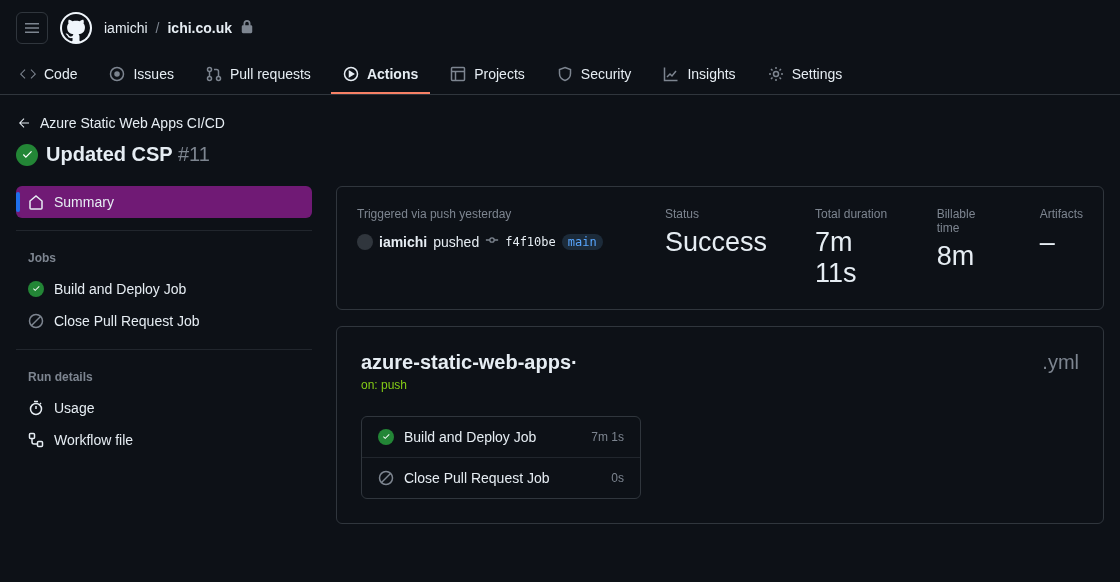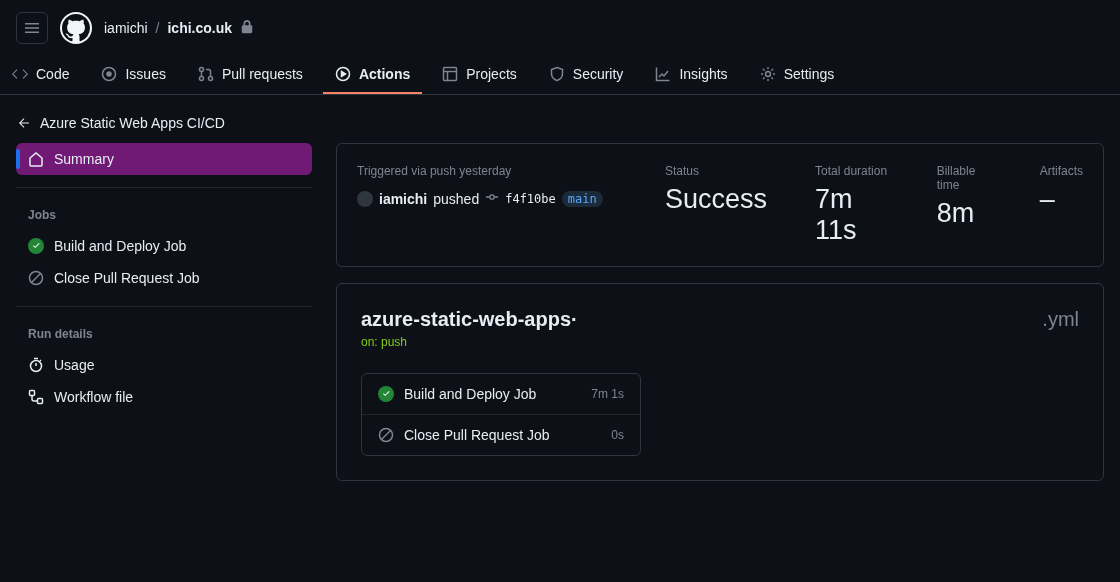--- a/index.html
+++ b/index.html
@@ -43,21 +43,21 @@
       align-items: center;
       gap: 8px;
       font-size: 14px;
     }
     .breadcrumb a { color: #e6edf3; text-decoration: none; }
     .breadcrumb .sep { color: #7d8590; }
     .repo-name { font-weight: 600; }
     .lock { color: #7d8590; }
     .nav-tabs {
       display: flex;
-      padding: 0 0;
+      padding: 0 8px;
       gap: 8px;
       border-bottom: 1px solid #30363d;
     }
     .nav-tab {
       display: flex;
       align-items: center;
       gap: 8px;
       padding: 10px 12px;
       color: #e6edf3;
       text-decoration: none;
@@ -341,20 +341,31 @@
   </a>
 </div>
 
 <div class="content">
   <a class="back-link">
     <svg width="16" height="16" viewBox="0 0 16 16" fill="currentColor">
         <path d="M7.7 3.3L3 8l4.7 4.7.7-.7L4.9 8.5H13v-1H4.9l3.5-3.5z"></path>
       </svg>
     <span>Azure Static Web Apps CI/CD</span>
   </a>
+  <div class="run-title">
+    <span class="status-icon-success">
+      <svg width="14" height="14" viewBox="0 0 16 16" fill="#fff">
+          <path d="M13.7 4.3l-7 7-3.4-3.4 1-1 2.4 2.4 6-6z"></path>
+        </svg>
+    </span>
+    <h1>
+      <span>Updated CSP</span>
+      <span class="run-number">#11</span>
+    </h1>
+  </div>
 
   <div class="main-layout">
     <div class="sidebar">
       <div class="sidebar-section">
         <div class="sidebar-item active">
           <svg width="16" height="16" viewBox="0 0 16 16" fill="none" stroke="currentColor" stroke-width="1.5">
               <path d="M2 7l6-5 6 5v7a1 1 0 01-1 1H3a1 1 0 01-1-1z"></path>
             </svg>
           <span>Summary</span>
         </div>

